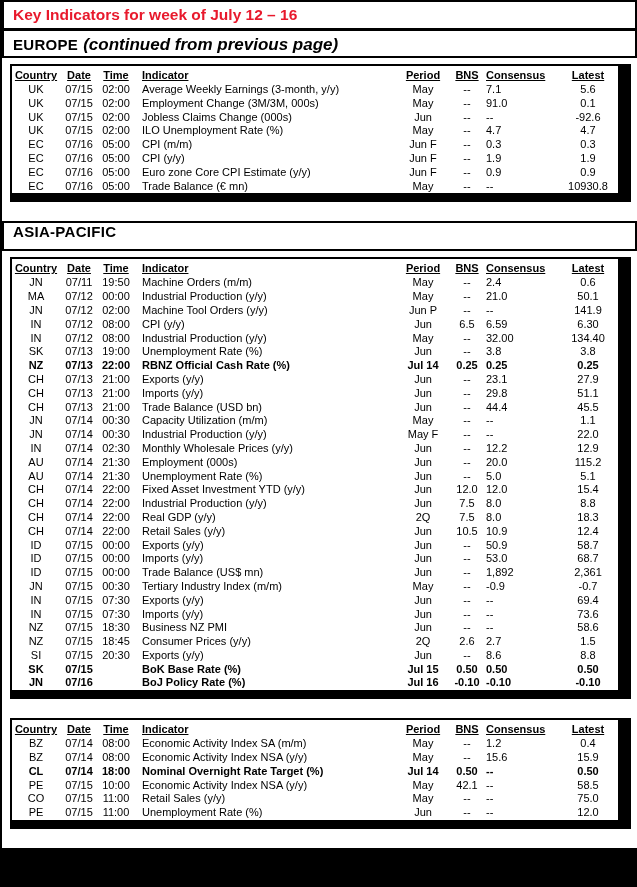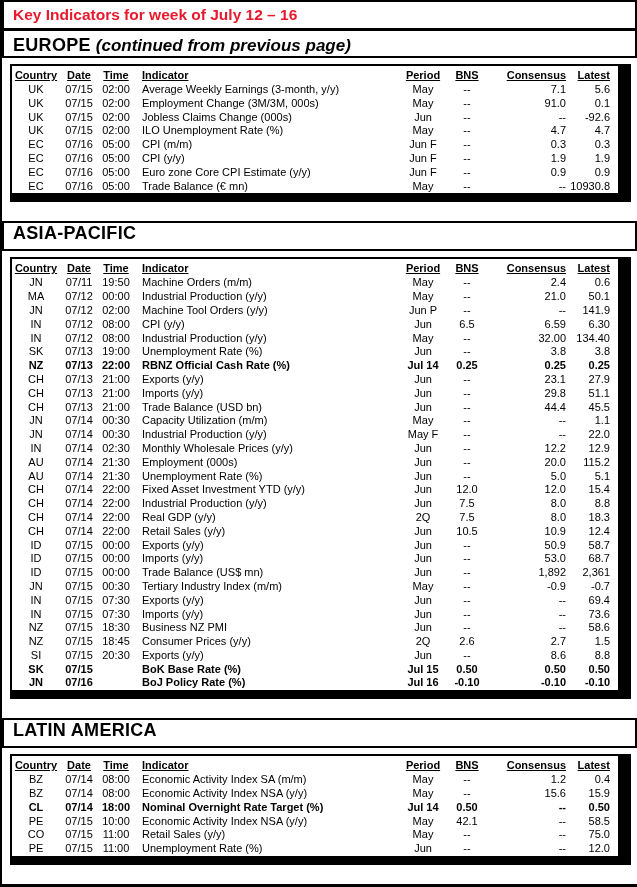--- a/index.html
+++ b/index.html
@@ -15,21 +15,21 @@
     border:2px solid var(--ink); border-bottom-width:3px;
     display:flex; align-items:center; padding-left:9px;
   }
   .title-text { color:var(--red); font-weight:bold; font-size:15.5px; }
   .section-bar {
     flex:none; box-sizing:border-box; height:30px;
     border:2.5px solid var(--ink);
     display:flex; align-items:baseline; padding-left:9px; padding-top:0; gap:5px;
   }
   .section-bar.attached { border-top:0; height:27px; padding-top:4px; }
-  .section-heading { font-weight:bold; font-size:18px; letter-spacing:.3px; }
+  .section-heading { font-weight:bold; font-size:15px; letter-spacing:.3px; }
   .section-note { font-weight:bold; font-style:italic; font-size:17px; }
   .table-box {
     flex:none; box-sizing:border-box;
     margin:6px 0 19px 8px; width:621px;
     border:2px solid var(--ink);
     border-right-width:13px; border-bottom-width:9px;
     background:#ffffff;
   }
   table { border-collapse:collapse; width:100%; table-layout:fixed; }
   thead th {
@@ -41,22 +41,22 @@
     padding:0; white-space:nowrap; overflow:hidden;
   }
   tr.bold-row td { font-weight:bold; }
   .col-country   { width:48px;  text-align:center; }
   .col-date      { width:38px;  text-align:center; }
   .col-time      { width:36px;  text-align:center; }
   .col-indicator { width:256px; text-align:left; padding-left:8px; }
   th.col-indicator { padding-left:8px; }
   .col-period    { width:50px;  text-align:center; }
   .col-bns       { width:38px;  text-align:center; }
-  .col-consensus { width:80px;  text-align:right; }
-  .col-latest    { text-align:right; padding-right:8px; }
+  .col-consensus { width:80px;  text-align:left; }
+  .col-latest    { text-align:center; padding-right:8px; }
   .footer-black { flex:1; background:var(--ink); }
 </style>
 </head>
 <body>
 
 <div class="page">
   <div class="title-bar">
     <span class="title-text">Key Indicators for week of July 12 – 16</span>
   </div>
   <div id="sections">
@@ -484,24 +484,20 @@
                 <td class="col-bns">-0.10</td>
                 <td class="col-consensus">-0.10</td>
                 <td class="col-latest">-0.10</td>
               </tr>
             </tbody>
       </table>
     </div>
   </div>
 
   <div class="section">
-    <div class="section-bar">
-      <span class="section-heading">LATIN AMERICA</span>
-      <span class="section-note"></span>
-    </div>
     <div class="table-box">
       <table>
         <thead>
               <tr>
                 <th class="col-country">Country</th>
                 <th class="col-date">Date</th>
                 <th class="col-time">Time</th>
                 <th class="col-indicator">Indicator</th>
                 <th class="col-period">Period</th>
                 <th class="col-bns">BNS</th>

